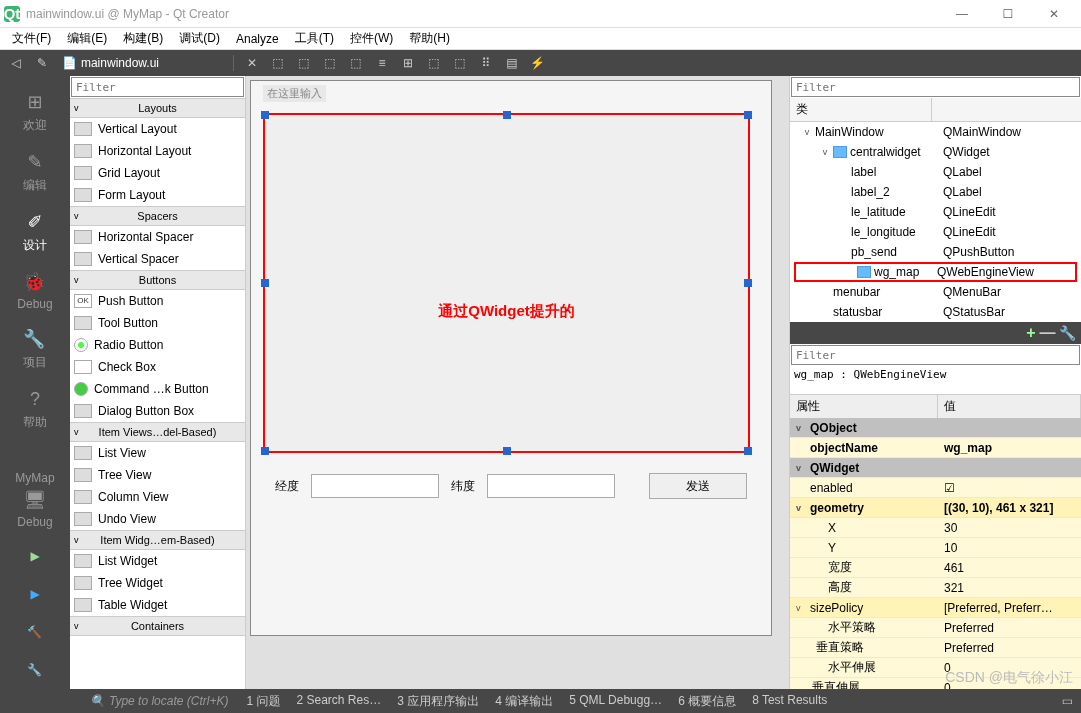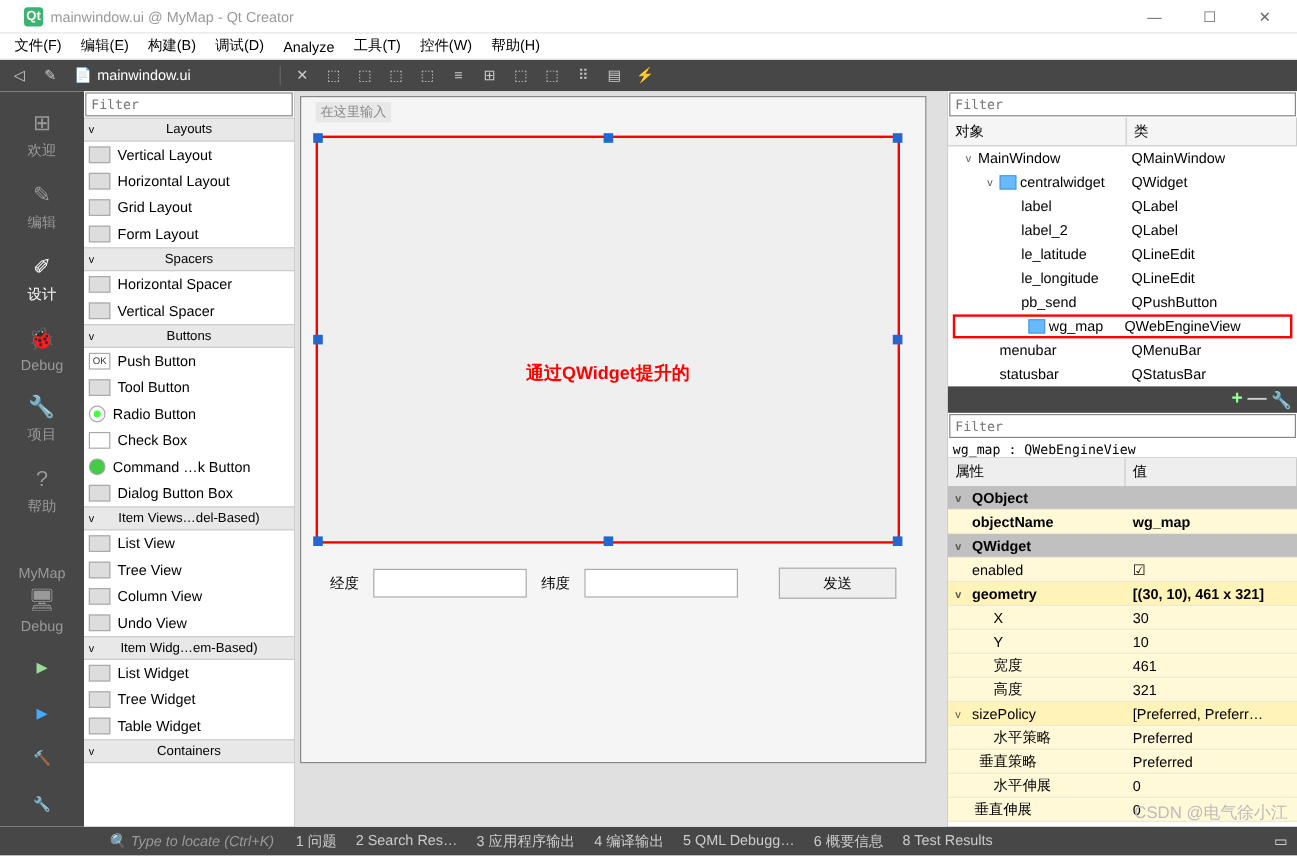--- a/index.html
+++ b/index.html
@@ -1,18 +1,18 @@
 <!DOCTYPE html>
 <html><head>
 <meta charset="utf-8">
 <style>
 * { margin: 0; padding: 0; box-sizing: border-box; font-family: "Microsoft YaHei", Arial, sans-serif; font-size: 12px; }
 body { background: #f0f0f0; width: 1081px; height: 713px; overflow: hidden; display: flex; flex-direction: column; }
 .titlebar { height: 28px; background: #fff; display: flex; align-items: center; padding: 0 4px; color: #999; border-bottom: 1px solid #e0e0e0; }
-.titlebar .icon { width: 16px; height: 16px; background: #3cb371; border-radius: 3px; margin-right: 6px; display: flex; align-items: center; justify-content: center; color: #fff; font-size: 11px; font-weight: bold; margin-left: 16px; }
+.titlebar .icon { width: 16px; height: 16px; background: #3cb371; border-radius: 3px; margin-right: 6px; display: flex; align-items: center; justify-content: center; color: #fff; font-size: 15px; font-weight: bold; }
 .titlebar .spacer { flex: 1; }
 .titlebar .winbtn { width: 46px; height: 28px; display: flex; align-items: center; justify-content: center; color: #666; cursor: pointer; }
 .menubar { height: 22px; background: #fff; display: flex; align-items: center; padding: 0 4px; border-bottom: 1px solid #ddd; }
 .menubar .menu { padding: 2px 8px; cursor: pointer; }
 .toolbar-dark { height: 26px; background: #474747; display: flex; align-items: center; padding: 0 4px; gap: 2px; }
 .toolbar-dark .tbtn { width: 24px; height: 22px; display: flex; align-items: center; justify-content: center; color: #ccc; cursor: pointer; }
 .toolbar-dark .editing { color: #fff; font-family: monospace; font-size: 11px; padding: 0 6px; display: flex; align-items: center; gap: 4px; }
 .toolbar-dark .sep { width: 1px; height: 16px; background: #666; margin: 0 4px; }
 .main { flex: 1; display: flex; overflow: hidden; }
 .sidebar { width: 70px; background: #474747; display: flex; flex-direction: column; align-items: center; padding-top: 6px; }
@@ -51,21 +51,21 @@
 .right .objrow .c1 { flex: 1; padding-left: 4px; display: flex; align-items: center; gap: 3px; }
 .right .objrow .c2 { width: 142px; padding-left: 4px; }
 .right .objrow.sel { border: 2px solid red; margin: 0 4px; }
 .right .objrow .expand { width: 10px; text-align: center; font-size: 9px; color: #555; }
 .right .objrow .oicon { width: 14px; height: 12px; background: #6bf; border: 1px solid #59d; }
 .right .propfilter { height: 20px; border: 1px solid #888; margin: 1px; padding: 0 4px; font-family: monospace; font-size: 11px; }
 .right .proptools { height: 22px; background: #474747; display: flex; justify-content: flex-end; align-items: center; padding: 0 4px; gap: 4px; }
 .right .proptools .pt { color: #9f9; font-size: 16px; font-weight: bold; cursor: pointer; }
 .right .proptools .pt.minus { color: #ccc; }
 .right .proptools .pt.wrench { color: #ccc; font-size: 14px; }
-.right .objpath { height: 16px; padding: 2px 4px; font-family: monospace; font-size: 11px; background: #fff; border-bottom: 1px solid #ccc; }
+.right .objpath { height: 29px; padding: 2px 4px; font-family: monospace; font-size: 11px; background: #fff; border-bottom: 1px solid #ccc; }
 .right .prophdr { display: flex; background: #eee; font-size: 11px; }
 .right .prophdr > div { padding: 3px 6px; border-right: 1px solid #ccc; }
 .right .proptable { flex: 1; overflow: auto; }
 .right .prow { display: flex; height: 20px; align-items: center; font-size: 11px; border-bottom: 1px solid #f0e8d0; }
 .right .prow .p1 { width: 148px; padding-left: 6px; display: flex; align-items: center; gap: 4px; }
 .right .prow .p2 { flex: 1; padding-left: 6px; }
 .right .prow.sect { background: #c0c0c0; font-weight: bold; }
 .right .prow.bold { font-weight: bold; }
 .right .prow .chv { width: 10px; font-size: 9px; color: #555; }
 .right .yellow { background: #fff9d8; }
@@ -267,21 +267,20 @@
           <span class="lbl">纬度</span>
           <input style="">
           <button>发送</button>
         </div>
       </div>
     </div>
   </div>
   <div class="right">
     <input class="filter2" placeholder="Filter" style="">
     <div class="objhdr">
-      <div style="flex:1">对象</div>
       <div style="width:142px">类</div>
     </div>
     <div class="objtree" id="objtree">
         <div class="objrow">
           <div class="c1" style="padding-left:12px">
             <span class="expand">v</span>
             <span>MainWindow</span>
           </div>
           <div class="c2">QMainWindow</div>
         </div>

